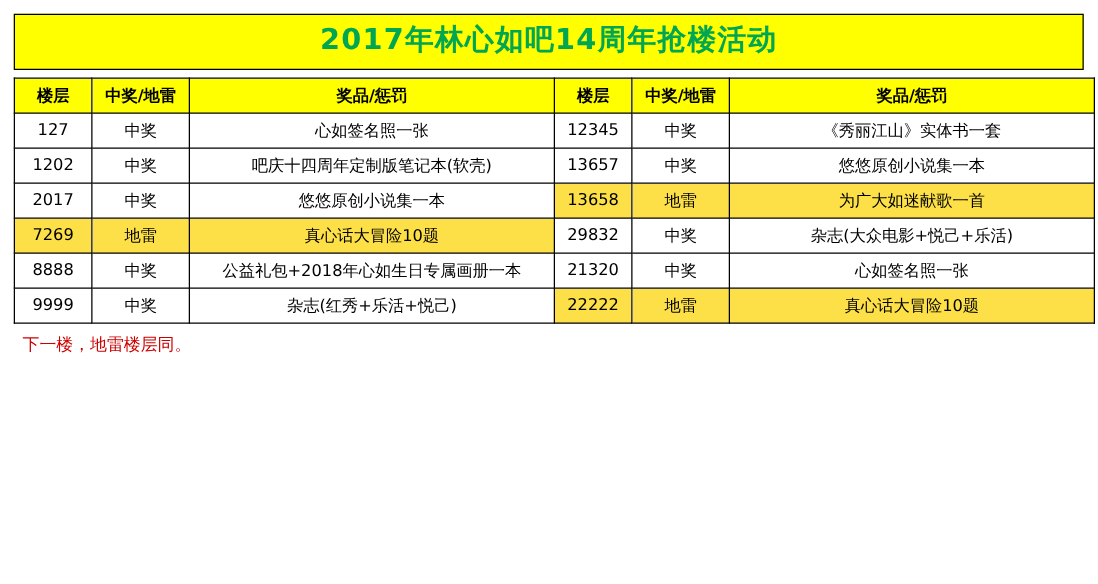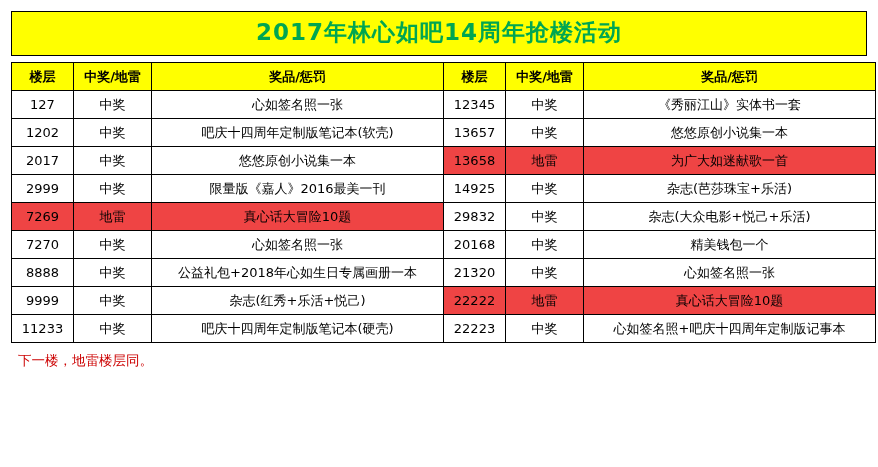--- a/index.html
+++ b/index.html
@@ -55,21 +55,21 @@
     background: #ffff00;
     font-weight: bold;
     font-size: 15px;
     height: 31px;
   }
   
   col.c-floor { width: 62px; }
   col.c-type  { width: 78px; }
   col.c-prize { width: 292px; }
   td.mine-row, tr.mine td {
-    background: #ef4444;
+    background: #fde047;
   }
   td.prize-cell {
     font-size: 13px;
   }
   .footer {
     margin: 7px 10px 0 10px;
     color: #cc0000;
     font-size: 13.5px;
     line-height: 1.55;
     text-align: left;
@@ -125,67 +125,43 @@
       </tr>
       <tr>
         <td>2017</td>
         <td>中奖</td>
         <td class="prize-cell">悠悠原创小说集一本</td>
         <td class="mine-row">13658</td>
         <td class="mine-row">地雷</td>
         <td class="mine-row prize-cell">为广大如迷献歌一首</td>
       </tr>
       <tr>
-        <td>2999</td>
-        <td>中奖</td>
-        <td class="prize-cell">限量版《嘉人》2016最美一刊</td>
-        <td>14925</td>
-        <td>中奖</td>
-        <td class="prize-cell">杂志(芭莎珠宝+乐活)</td>
-      </tr>
-      <tr>
         <td class="mine-row">7269</td>
         <td class="mine-row">地雷</td>
         <td class="mine-row prize-cell">真心话大冒险10题</td>
         <td>29832</td>
         <td>中奖</td>
         <td class="prize-cell">杂志(大众电影+悦己+乐活)</td>
-      </tr>
-      <tr>
-        <td>7270</td>
-        <td>中奖</td>
-        <td class="prize-cell">心如签名照一张</td>
-        <td>20168</td>
-        <td>中奖</td>
-        <td class="prize-cell">精美钱包一个</td>
       </tr>
       <tr>
         <td>8888</td>
         <td>中奖</td>
         <td class="prize-cell">公益礼包+2018年心如生日专属画册一本</td>
         <td>21320</td>
         <td>中奖</td>
         <td class="prize-cell">心如签名照一张</td>
       </tr>
       <tr>
         <td>9999</td>
         <td>中奖</td>
         <td class="prize-cell">杂志(红秀+乐活+悦己)</td>
         <td class="mine-row">22222</td>
         <td class="mine-row">地雷</td>
         <td class="mine-row prize-cell">真心话大冒险10题</td>
       </tr>
-      <tr>
-        <td>11233</td>
-        <td>中奖</td>
-        <td class="prize-cell">吧庆十四周年定制版笔记本(硬壳)</td>
-        <td>22223</td>
-        <td>中奖</td>
-        <td class="prize-cell">心如签名照+吧庆十四周年定制版记事本</td>
-      </tr>
     </tbody>
   </table>
 
   <div class="footer">
     <span class="footer-line2">下一楼，地雷楼层同。</span>
   </div>
 
 </div>
 
 </body></html>

